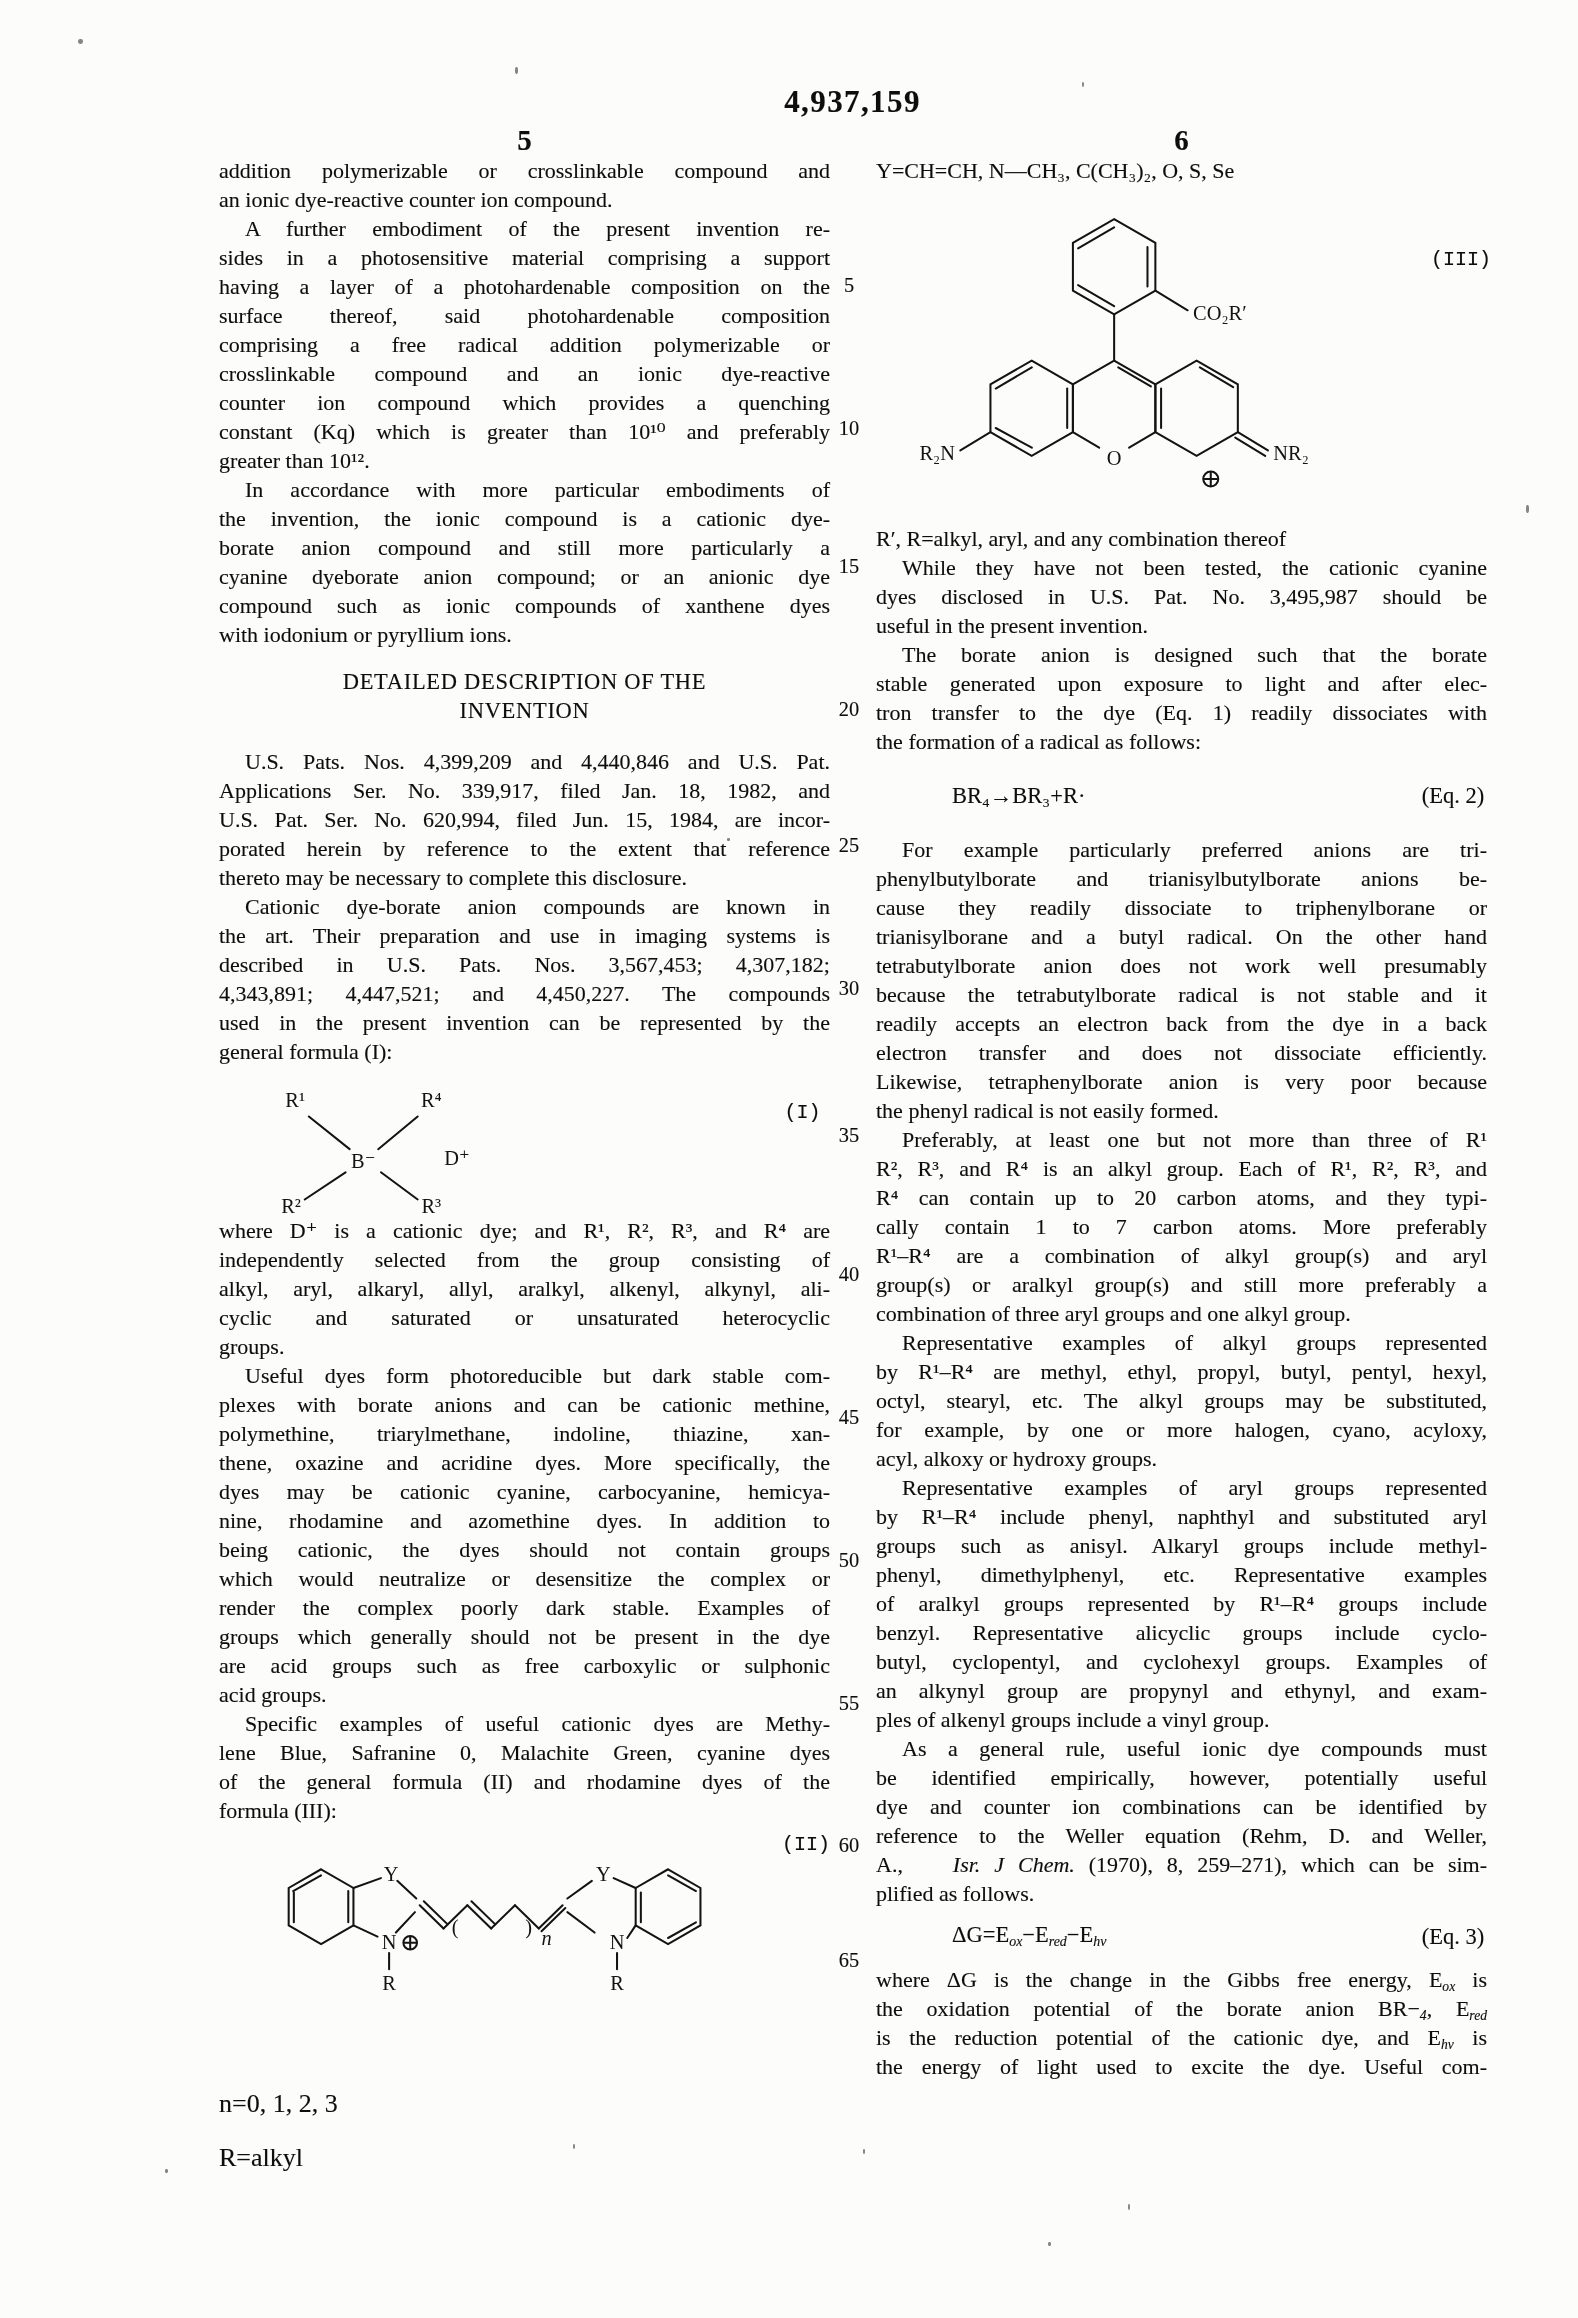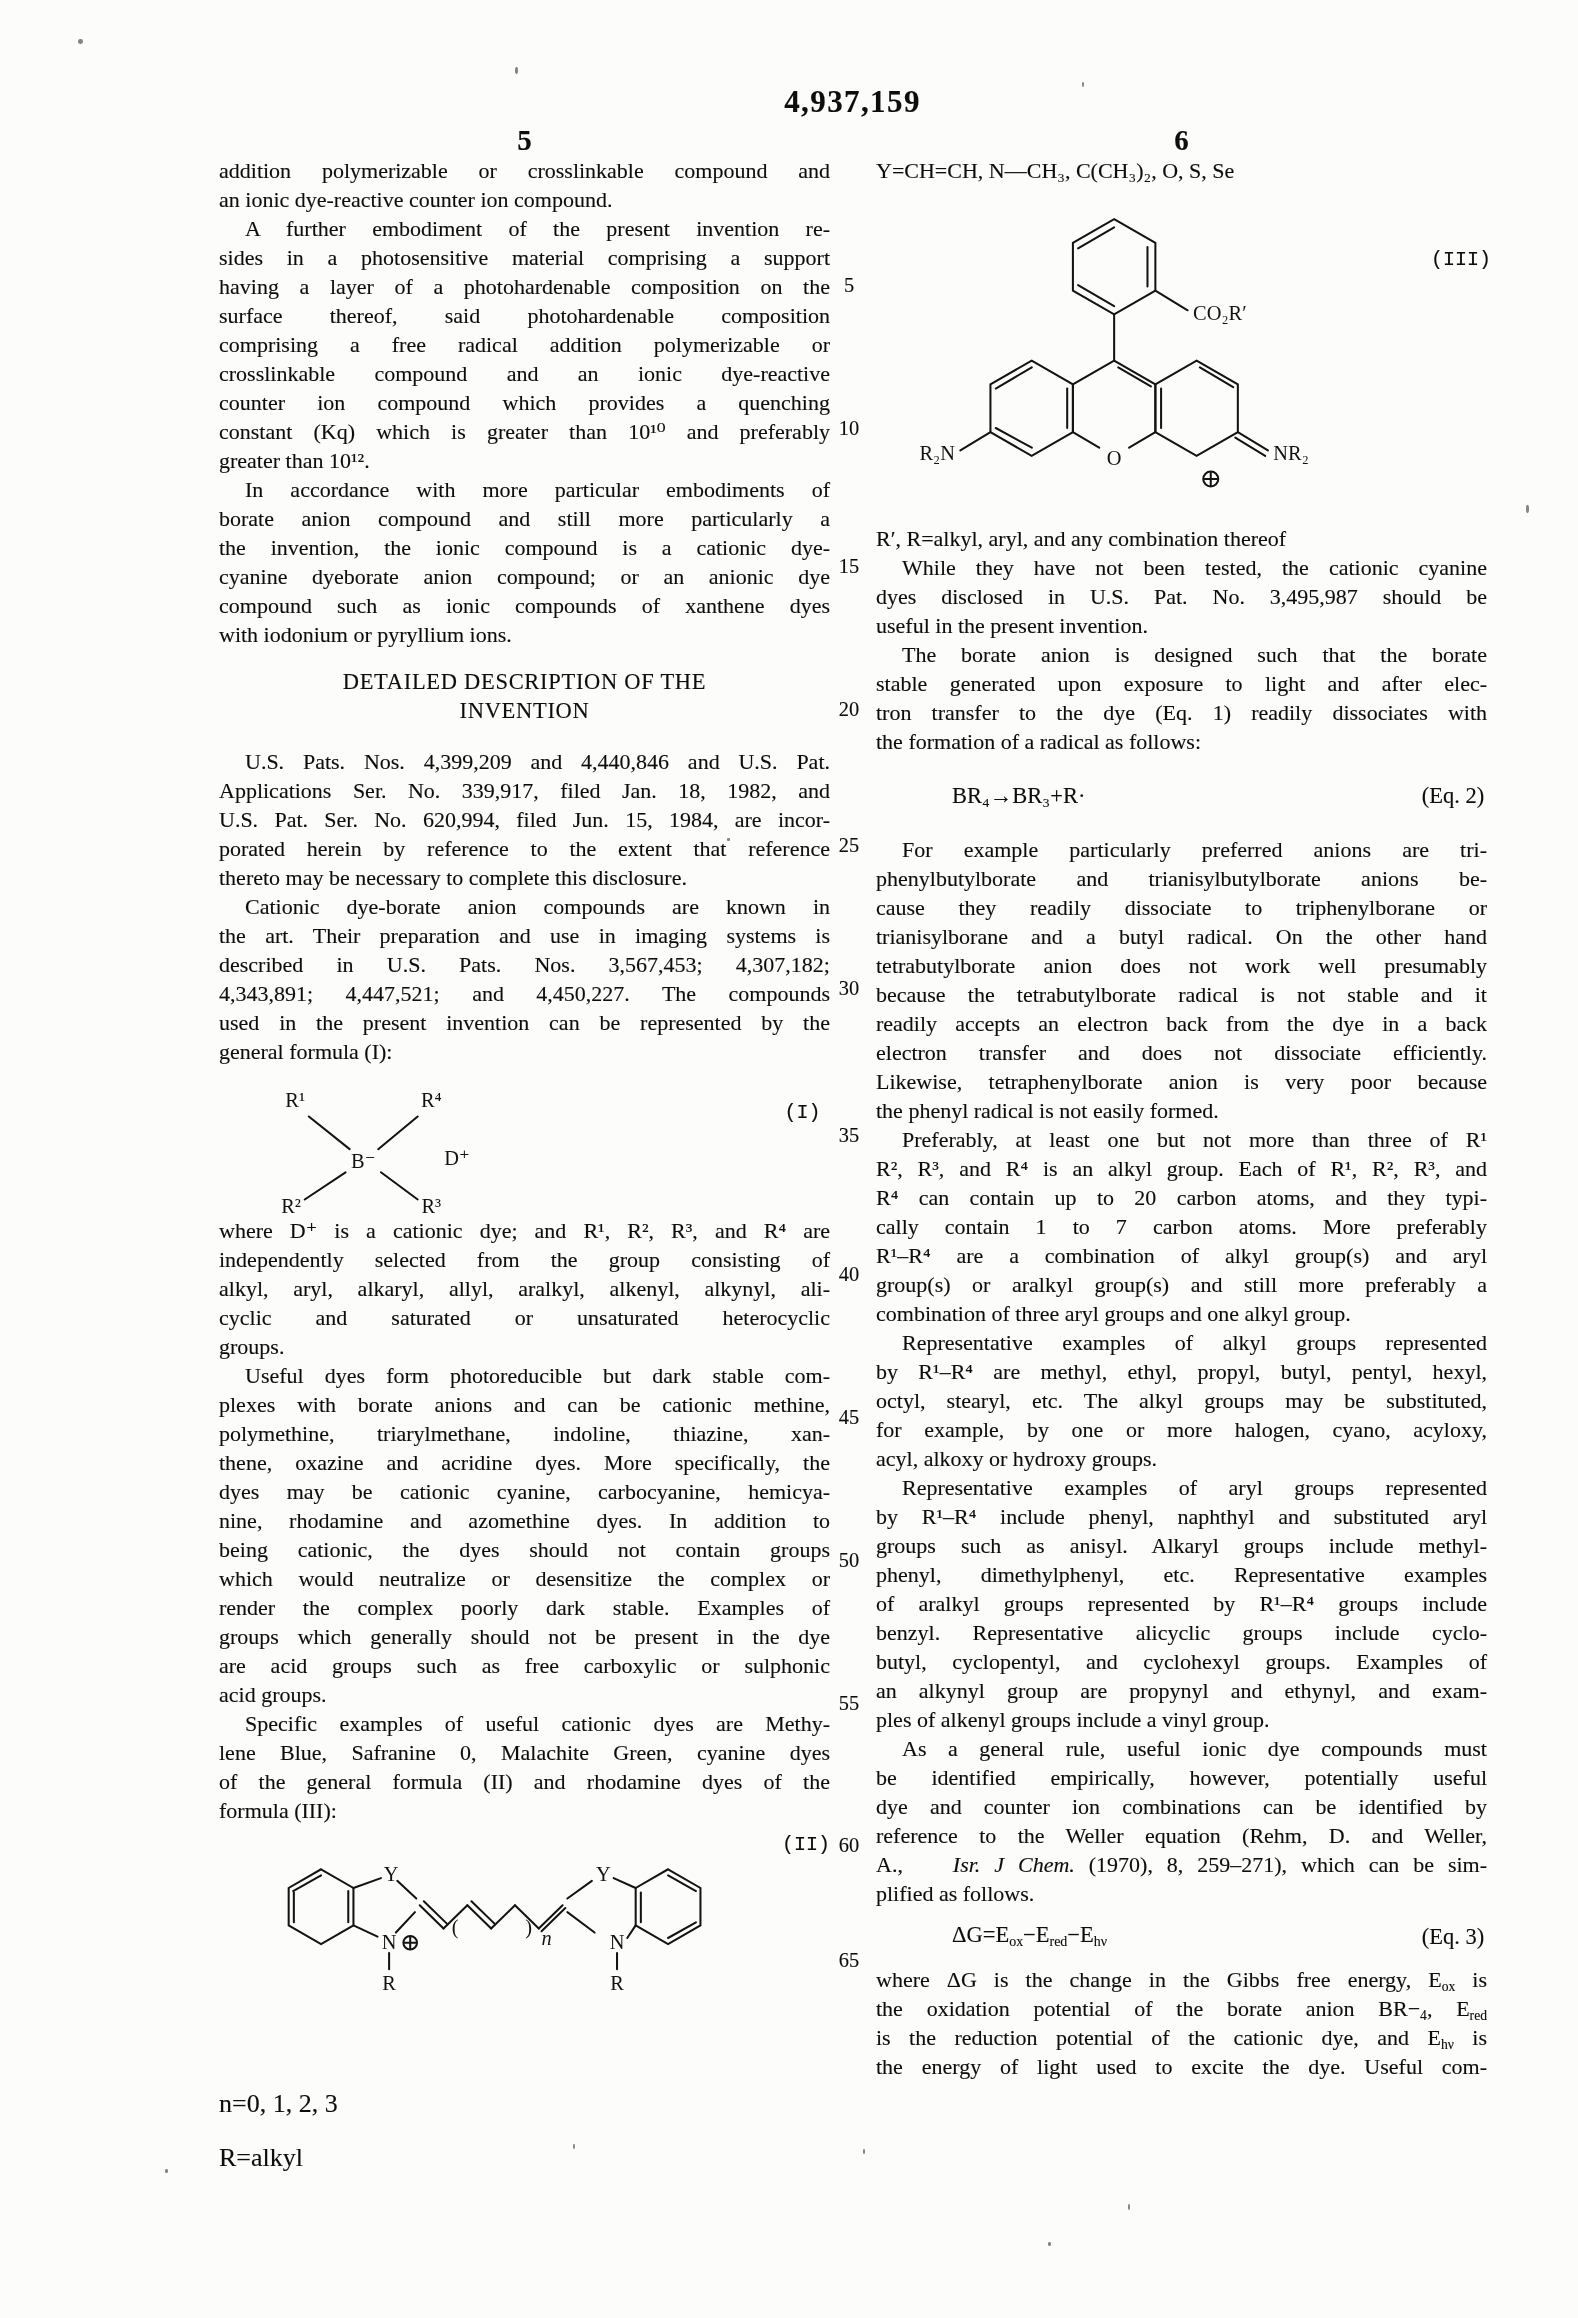--- a/index.html
+++ b/index.html
@@ -31,21 +31,21 @@
   #fig3{height:339px;}
   .figlabel{position:absolute;font-size:20px;font-family:Liberation Mono, monospace;}
   #fig1 .figlabel{top:35px;right:9.5px;}
   #fig2 .figlabel{top:8px;right:0px;}
   #fig3 .figlabel{top:63px;right:-4.1px;}
   .eqrow{display:flex;align-items:center;font-size:22.5px;}
   #eq2row{height:79px;}
   #eq3row{height:57px;}
   .eqtext{padding-left:76px;white-space:nowrap;}
   .eqlabel{margin-left:auto;padding-right:2.7px;}
-  sub{font-size:0.62em;vertical-align:-0.3em;letter-spacing:0;}
+  sub{font-size:0.62em;font-style:italic;vertical-align:-0.3em;letter-spacing:0;}
   .it{font-style:italic;margin-left:36px;}
   .notes .tline{height:54px;line-height:54px;font-size:26px;text-align:left;text-align-last:left;white-space:nowrap;}
   .gutternum{position:absolute;left:823px;width:52px;height:29px;line-height:29px;
     text-align:center;font-size:20.4px;}
   svg.chem{display:block;}
   svg.chem line, svg.chem path, svg.chem circle{stroke:#141310;stroke-width:3;fill:none;stroke-linecap:round;}
   svg.chem text{fill:#141310;font-family:"Liberation Serif","DejaVu Serif",serif;font-size:30px;stroke:none;}
   .speck{position:absolute;background:#222;opacity:0.55;border-radius:40%;}
 </style>
 </head>
@@ -84,22 +84,22 @@
         <div class="tline">having a layer of a photohardenable composition on the</div>
         <div class="tline">surface thereof, said photohardenable composition</div>
         <div class="tline">comprising a free radical addition polymerizable or</div>
         <div class="tline">crosslinkable compound and an ionic dye-reactive</div>
         <div class="tline">counter ion compound which provides a quenching</div>
         <div class="tline">constant (Kq) which is greater than 10¹⁰ and preferably</div>
         <div class="tline lastline">greater than 10¹².</div>
       </div>
     <div class="para">
         <div class="tline indent">In accordance with more particular embodiments of</div>
+        <div class="tline">the invention, the ionic compound is a cationic dye-</div>
         <div class="tline">borate anion compound and still more particularly a</div>
-        <div class="tline">the invention, the ionic compound is a cationic dye-</div>
         <div class="tline">cyanine dyeborate anion compound; or an anionic dye</div>
         <div class="tline">compound such as ionic compounds of xanthene dyes</div>
         <div class="tline lastline">with iodonium or pyryllium ions.</div>
       </div>
 
     <div class="heading-block">
       <div class="tline">DETAILED DESCRIPTION OF THE</div>
       <div class="tline">INVENTION</div>
     </div>
 

